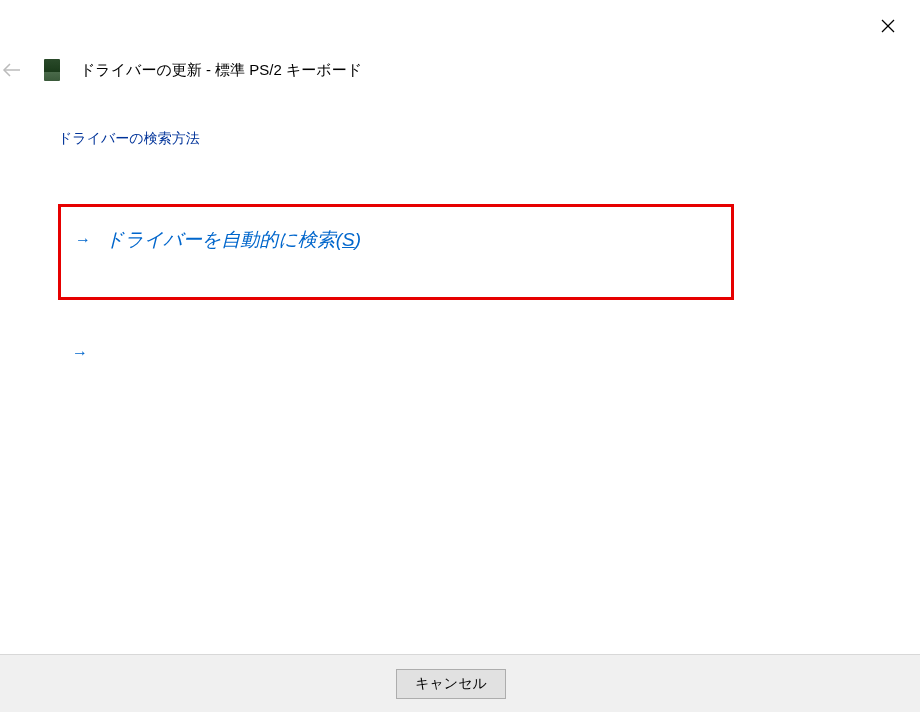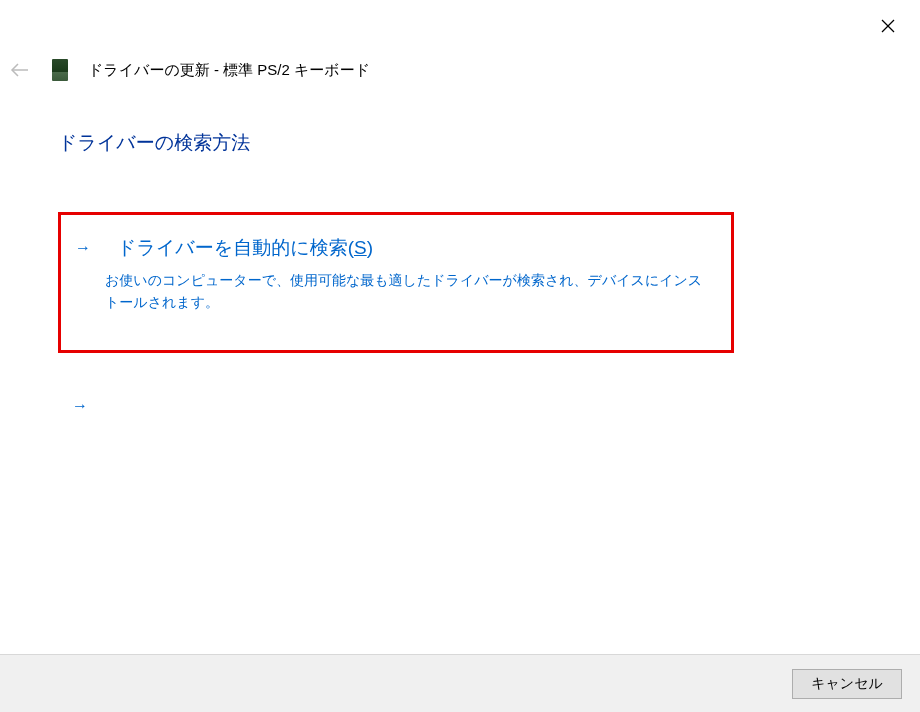--- a/index.html
+++ b/index.html
@@ -26,21 +26,21 @@
       justify-content: center;
       cursor: pointer;
       background: transparent;
       border: none;
       font-size: 18px;
       color: #000;
     }
     .header {
       display: flex;
       align-items: center;
-      padding: 58px 0 0 8px;
+      padding: 58px 0 0 0;
       gap: 20px;
     }
     .back-arrow {
       width: 24px;
       height: 24px;
       display: flex;
       align-items: center;
       justify-content: center;
       color: #999;
       cursor: default;
@@ -57,21 +57,21 @@
     }
     .header-title {
       font-size: 15px;
       color: #000;
       font-weight: normal;
     }
     .content {
       padding: 48px 0 0 58px;
     }
     .section-title {
-      font-size: 19px;
+      font-size: 14px;
       color: #003399;
       margin-bottom: 56px;
       font-weight: normal;
     }
     .option-box {
       width: 676px;
       padding: 20px 16px 36px 16px;
       margin-bottom: 40px;
       cursor: pointer;
       position: relative;
@@ -87,46 +87,47 @@
       position: absolute;
       left: 14px;
       top: 22px;
       color: #0066cc;
       font-size: 16px;
     }
     .option-box:not(.highlighted) .option-arrow {
       top: 2px;
     }
     .option-title {
-      margin-left: 40px;
+      margin-left: 28px;
       color: #0066cc;
       font-size: 19px;
       font-weight: normal;
       margin-bottom: 8px;
+      font-style: italic;
     }
     .option-desc {
       margin-left: 28px;
       color: #0066cc;
       font-size: 14px;
       line-height: 1.6;
       max-width: 620px;
     }
     .underline {
       text-decoration: underline;
     }
     .footer {
       position: absolute;
       bottom: 0;
       left: 0;
       right: 0;
       height: 58px;
       background: #f0f0f0;
       border-top: 1px solid #d8d8d8;
       display: flex;
-      justify-content: flex-end;
+      justify-content: center;
       align-items: center;
       padding-right: 18px;
     }
     .cancel-btn {
       width: 110px;
       height: 30px;
       background: #e1e1e1;
       border: 1px solid #adadad;
       font-size: 14px;
       font-family: inherit;
@@ -156,21 +157,20 @@
 </div>
 
 <div class="content">
   <div class="section-title">ドライバーの検索方法</div>
 
   <div class="option-box highlighted">
     <span class="option-arrow">→</span>
     <div class="option-title">
       <span>ドライバーを自動的に検索(</span><span class="underline">S</span><span>)</span>
     </div>
-    <div class="option-desc">お使いのコンピューターで、使用可能な最も適したドライバーが検索され、デバイスにインストールされます。</div>
   </div>
 
   <div class="option-box">
     <span class="option-arrow">→</span>
   </div>
 </div>
 
 <div class="footer">
   <button class="cancel-btn">キャンセル</button>
 </div>

